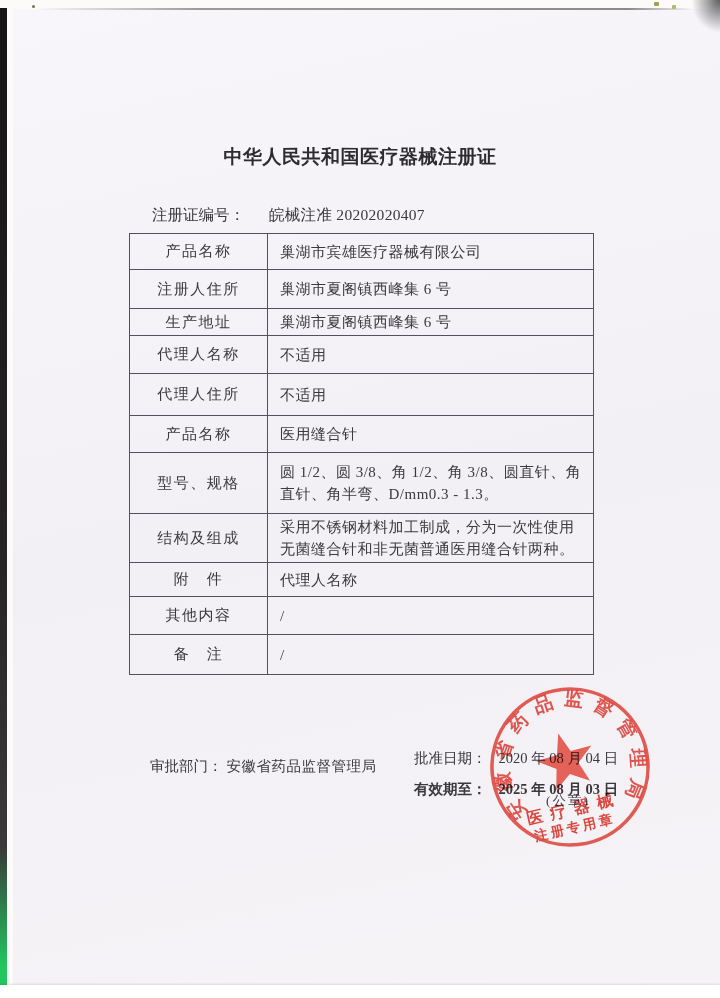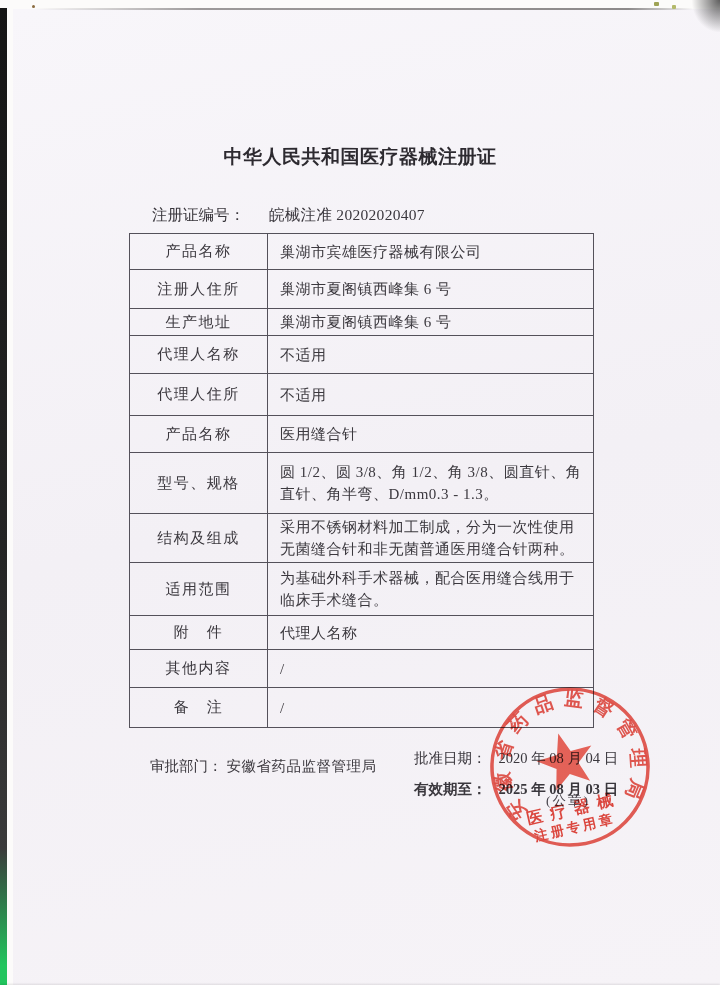--- a/index.html
+++ b/index.html
@@ -94,24 +94,20 @@
       <td class="val">医用缝合针</td>
         </tr>
     <tr class="r7">
       <td class="lbl">型号、规格</td>
       <td class="val">圆 1/2、圆 3/8、角 1/2、角 3/8、圆直针、角直针、角半弯、D/mm0.3 - 1.3。</td>
         </tr>
     <tr class="r8">
       <td class="lbl">结构及组成</td>
       <td class="val">采用不锈钢材料加工制成，分为一次性使用无菌缝合针和非无菌普通医用缝合针两种。</td>
         </tr>
-    <tr class="r9">
-      <td class="lbl">适用范围</td>
-      <td class="val">为基础外科手术器械，配合医用缝合线用于临床手术缝合。</td>
-        </tr>
     <tr class="r10">
       <td class="lbl">附　件</td>
       <td class="val">代理人名称</td>
         </tr>
     <tr class="r11">
       <td class="lbl">其他内容</td>
       <td class="val">/</td>
         </tr>
     <tr class="r12">
       <td class="lbl">备　注</td>

